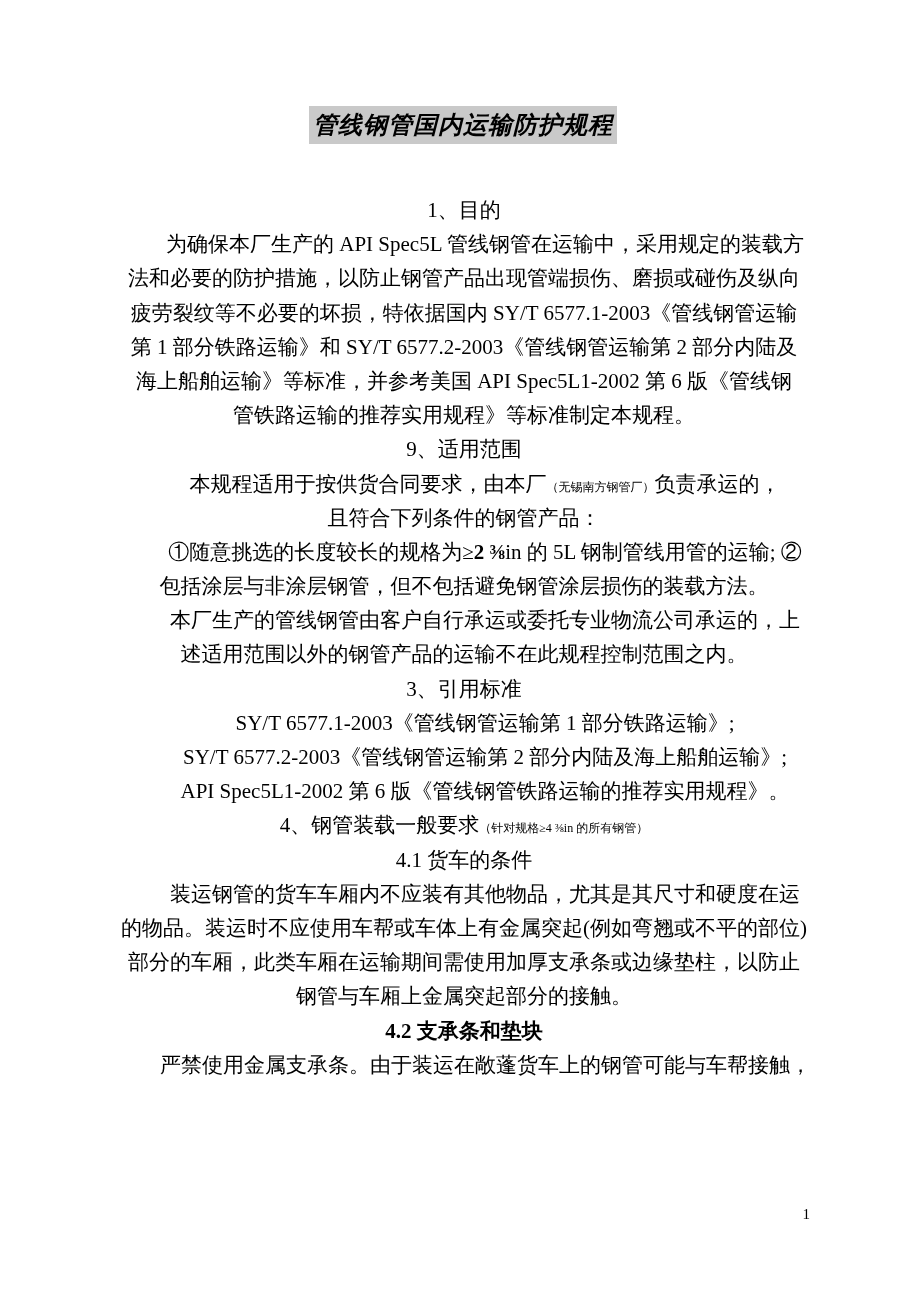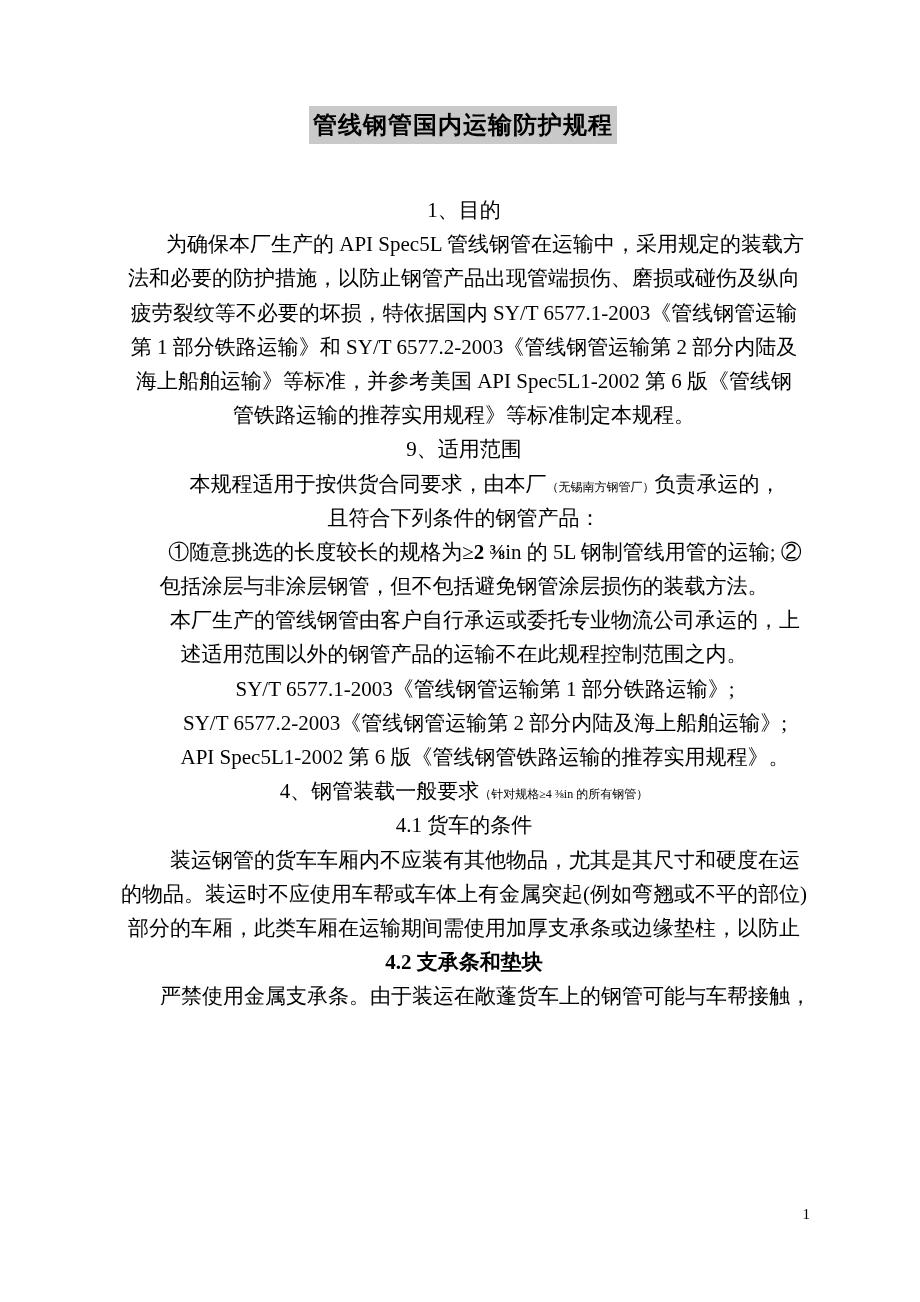--- a/index.html
+++ b/index.html
@@ -11,20 +11,21 @@
     font-family: "Liberation Serif", "DejaVu Serif", serif;
     color: #000000;
     overflow: hidden;
   }
   .doc-title-wrap {
     position: absolute;
     top: 106px;
     left: 118px;
     width: 690px;
     text-align: center;
+    font-style: italic;
   }
   .doc-title {
     display: inline-block;
     font-size: 24px;
     font-weight: bold;
     line-height: 38px;
     background: #c9c9c9;
     padding: 0 4px;
     letter-spacing: 1px;
   }
@@ -75,29 +76,31 @@
     <div class="line">管铁路运输的推荐实用规程》等标准制定本规程。</div>
 
     <div class="line">9、适用范围</div>
     <div class="line indent"><span>本规程适用于按供货合同要求，由本厂</span><span class="small">（无锡南方钢管厂）</span><span>负责承运的，</span></div>
     <div class="line">且符合下列条件的钢管产品：</div>
     <div class="line indent"><span>①随意挑选的长度较长的规格为≥</span><span class="bold">2 ⅜</span><span>in 的 5L 钢制管线用管的运输; ②</span></div>
     <div class="line">包括涂层与非涂层钢管，但不包括避免钢管涂层损伤的装载方法。</div>
     <div class="line indent">本厂生产的管线钢管由客户自行承运或委托专业物流公司承运的，上</div>
     <div class="line">述适用范围以外的钢管产品的运输不在此规程控制范围之内。</div>
 
+    <div class="line">3、引用标准</div>
     <div class="line indent">SY/T 6577.1-2003《管线钢管运输第 1 部分铁路运输》;</div>
     <div class="line indent">SY/T 6577.2-2003《管线钢管运输第 2 部分内陆及海上船舶运输》;</div>
     <div class="line indent">API Spec5L1-2002 第 6 版《管线钢管铁路运输的推荐实用规程》。</div>
 
     <div class="line"><span>4、钢管装载一般要求</span><span class="small">（针对规格≥4 ⅜in 的所有钢管）</span></div>
     <div class="line">4.1 货车的条件</div>
     <div class="line indent">装运钢管的货车车厢内不应装有其他物品，尤其是其尺寸和硬度在运</div>
     <div class="line">的物品。装运时不应使用车帮或车体上有金属突起(例如弯翘或不平的部位)</div>
     <div class="line">部分的车厢，此类车厢在运输期间需使用加厚支承条或边缘垫柱，以防止</div>
+    <div class="line">钢管与车厢上金属突起部分的接触。</div>
     <div class="line bold">4.2 支承条和垫块</div>
     <div class="line indent">严禁使用金属支承条。由于装运在敞蓬货车上的钢管可能与车帮接触，</div>
 
   </div>
 
   <div class="pagenum">1</div>
 
 </div>
 
 </body></html>

